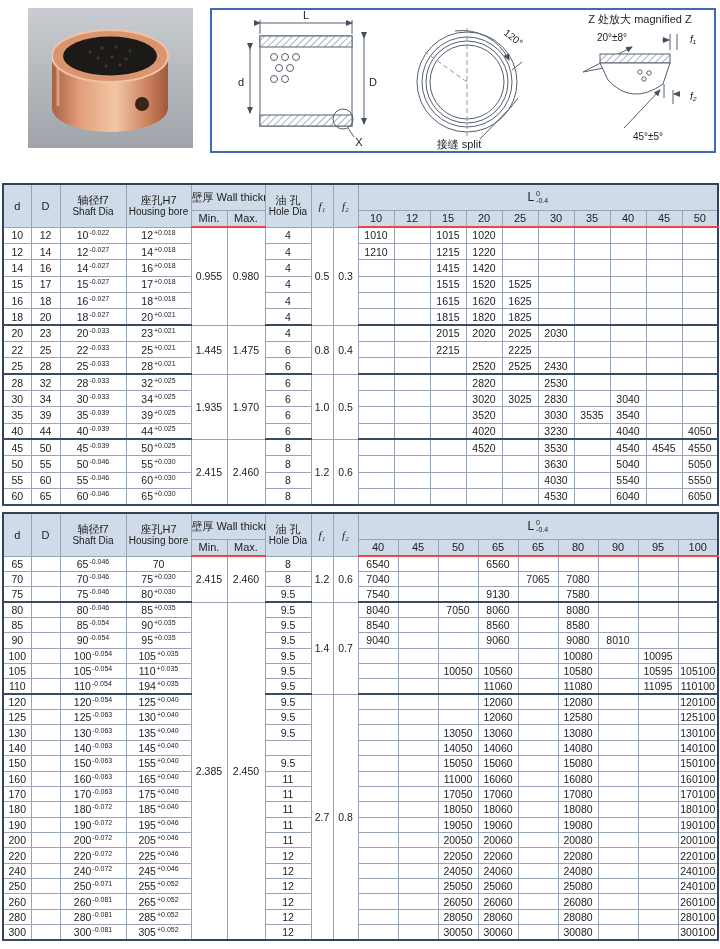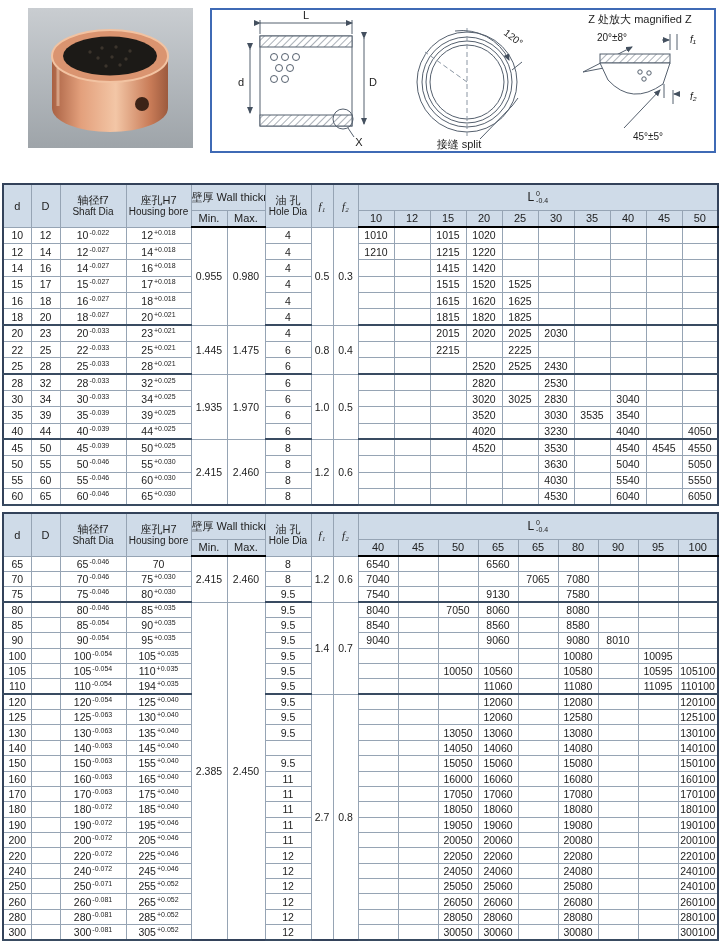--- a/index.html
+++ b/index.html
@@ -19,21 +19,21 @@
   table.spec th,table.spec td{
     border:1px solid #96a4b4;text-align:center;vertical-align:middle;padding:0;
     overflow:hidden;white-space:nowrap;color:#222;
   }
   table.spec th{background:#cfdbe8;font-weight:normal;font-size:11px;line-height:1.12;}
   table.spec td{font-size:10.5px;}
   table.spec thead tr:first-child{height:26px;}
   table.spec thead tr:last-child{height:17px;}
   #table1 tbody tr{height:16.35px;}
   #table2 tbody tr{height:15.36px;}
-  table.spec thead tr:last-child th{border-bottom:2px solid #000000;}
+  table.spec thead tr:last-child th{border-bottom:2px solid #ef4444;}
   tr.be td{border-bottom:2px solid #394b61;}
   td.bec{border-bottom:2px solid #394b61;}
   .hsub{font-size:10px;}
   .fh{font-style:italic;font-family:"Liberation Serif",serif;font-size:12.5px;}
   .wallh{font-size:8.5px;}
   sup.tol{font-size:7px;vertical-align:4px;margin-left:1px;}
   .lnote{display:inline-flex;align-items:center;font-size:12px;}
   .stk{display:inline-flex;flex-direction:column;font-size:7px;line-height:1.1;margin-left:2px;text-align:left;}
   svg text{font-family:"Liberation Sans",sans-serif;}
 </style>
@@ -824,21 +824,21 @@
           <td>150100</td>
         </tr>
         <tr>
           <td>160</td>
           <td></td>
           <td><span>160</span><sup class="tol">-0.063</sup></td>
           <td><span>165</span><sup class="tol">+0.040</sup></td>
           <td>11</td>
           <td></td>
           <td></td>
-          <td>16000</td>
+          <td>11000</td>
           <td>16060</td>
           <td></td>
           <td>16080</td>
           <td></td>
           <td></td>
           <td>160100</td>
         </tr>
         <tr>
           <td>170</td>
           <td></td>

